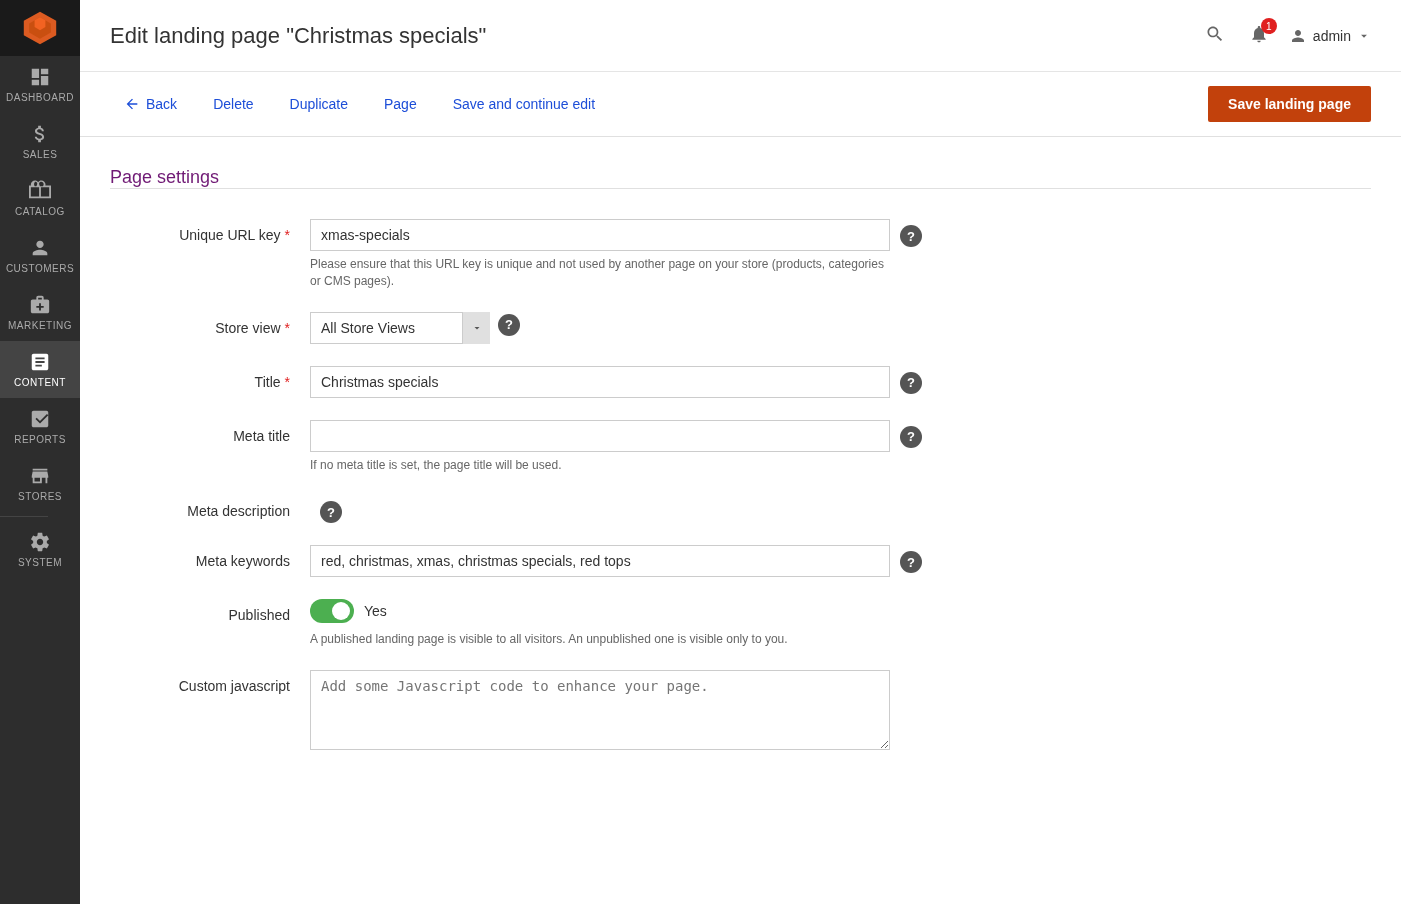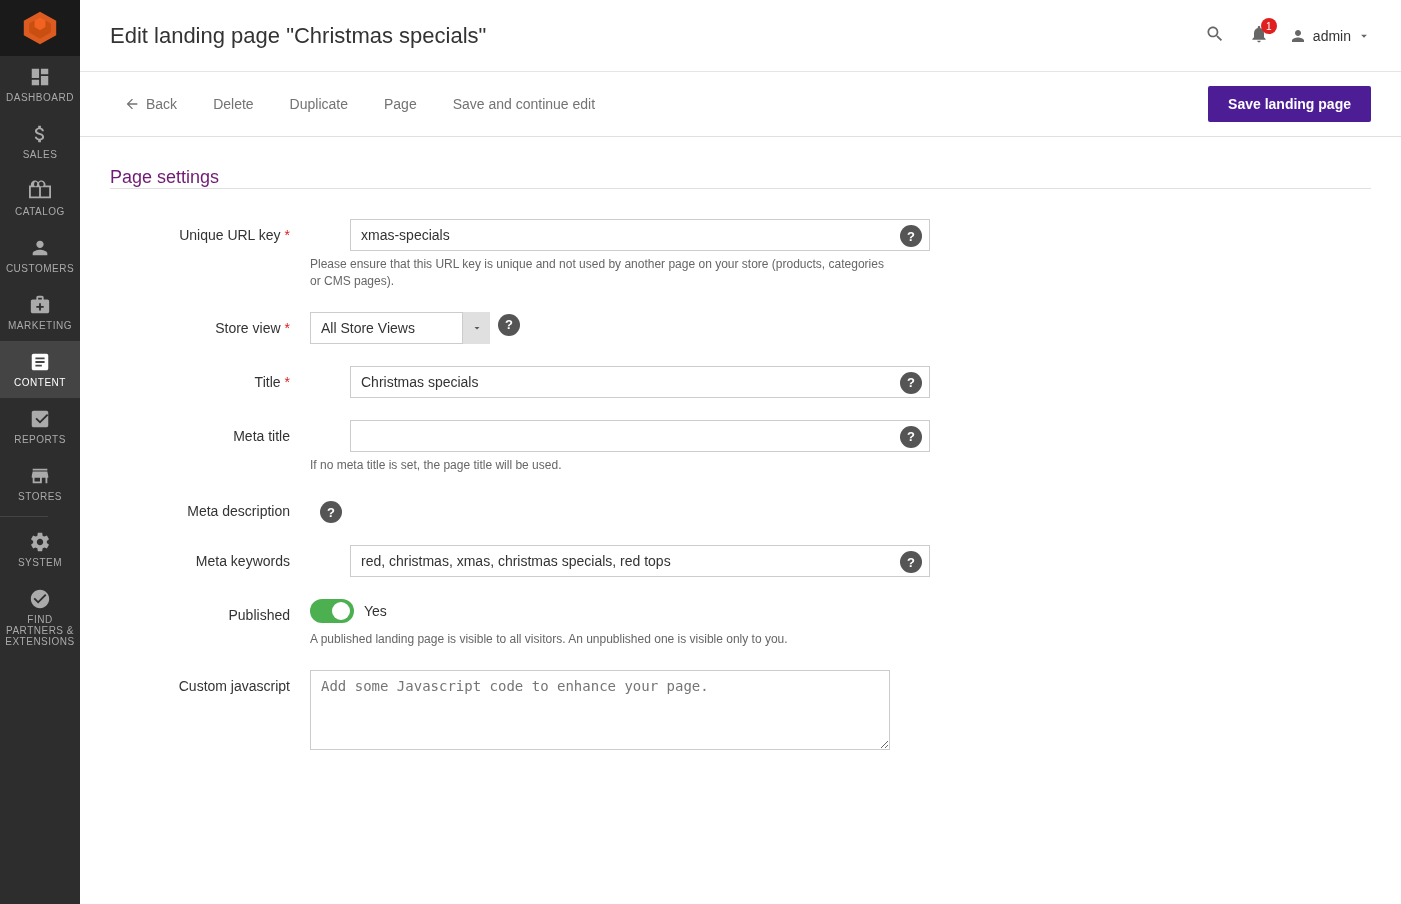--- a/index.html
+++ b/index.html
@@ -110,29 +110,29 @@
       padding: 14px 30px;
       border-bottom: 1px solid #e0e0e0;
       display: flex;
       align-items: center;
       gap: 8px;
     }
     .toolbar-btn {
       background: none;
       border: none;
       cursor: pointer;
-      color: #737373;
+      color: #1d4ed8;
       font-size: 14px;
       padding: 6px 14px;
       display: flex;
       align-items: center;
       gap: 6px;
     }
     .btn-orange {
-      background: #4c1d95;
+      background: #c2410c;
       color: #fff;
       border: none;
       padding: 10px 20px;
       font-size: 14px;
       cursor: pointer;
       border-radius: 2px;
       margin-left: auto;
       font-weight: 600;
     }
 
@@ -170,21 +170,20 @@
       max-width: 580px;
     }
     .form-input {
       width: 100%;
       padding: 7px 10px;
       border: 1px solid #ccc;
       font-size: 14px;
       color: #333;
       outline: none;
       background: #fff;
-      margin-left: 40px;
     }
     .form-textarea {
       width: 100%;
       padding: 7px 10px;
       border: 1px solid #ccc;
       font-size: 14px;
       color: #333;
       outline: none;
       background: #fff;
       resize: vertical;
@@ -363,26 +362,20 @@
 
   <div class="sidebar-divider"></div>
 
   <div class="sidebar-item">
     <svg viewBox="0 0 24 24">
         <path d="M19.43 12.98c.04-.32.07-.64.07-.98s-.03-.66-.07-.98l2.11-1.65c.19-.15.24-.42.12-.64l-2-3.46c-.12-.22-.39-.3-.61-.22l-2.49 1c-.52-.4-1.08-.73-1.69-.98l-.38-2.65C14.46 2.18 14.25 2 14 2h-4c-.25 0-.46.18-.49.42l-.38 2.65c-.61.25-1.17.59-1.69.98l-2.49-1c-.23-.09-.49 0-.61.22l-2 3.46c-.13.22-.07.49.12.64l2.11 1.65c-.04.32-.07.65-.07.98s.03.66.07.98l-2.11 1.65c-.19.15-.24.42-.12.64l2 3.46c.12.22.39.3.61.22l2.49-1c.52.4 1.08.73 1.69.98l.38 2.65c.03.24.24.42.49.42h4c.25 0 .46-.18.49-.42l.38-2.65c.61-.25 1.17-.58 1.69-.98l2.49 1c.23.09.49 0 .61-.22l2-3.46c.12-.22.07-.49-.12-.64l-2.11-1.65zM12 15.5c-1.93 0-3.5-1.57-3.5-3.5s1.57-3.5 3.5-3.5 3.5 1.57 3.5 3.5-1.57 3.5-3.5 3.5z"></path>
       </svg>
     <span>SYSTEM</span>
   </div>
 
-  <div class="sidebar-item">
-    <svg viewBox="0 0 24 24">
-        <path d="M12 2C6.48 2 2 6.48 2 12s4.48 10 10 10 10-4.48 10-10S17.52 2 12 2zm-2 15l-5-5 1.41-1.41L10 14.17l7.59-7.59L19 8l-9 9z"></path>
-      </svg>
-    <span>FIND PARTNERS &amp; EXTENSIONS</span>
-  </div>
 </nav>
 
 <div class="main">
 
   <div class="header">
     <h1 class="header-title">Edit landing page "Christmas specials"</h1>
     <div class="header-right">
       <button class="header-icon-btn">
         <svg width="20" height="20" viewBox="0 0 24 24" fill="#666">
             <path d="M15.5 14h-.79l-.28-.27C15.41 12.59 16 11.11 16 9.5 16 5.91 13.09 3 9.5 3S3 5.91 3 9.5 5.91 16 9.5 16c1.61 0 3.09-.59 4.23-1.57l.27.28v.79l5 4.99L20.49 19l-4.99-5zm-6 0C7.01 14 5 11.99 5 9.5S7.01 5 9.5 5 14 7.01 14 9.5 11.99 14 9.5 14z"></path>

